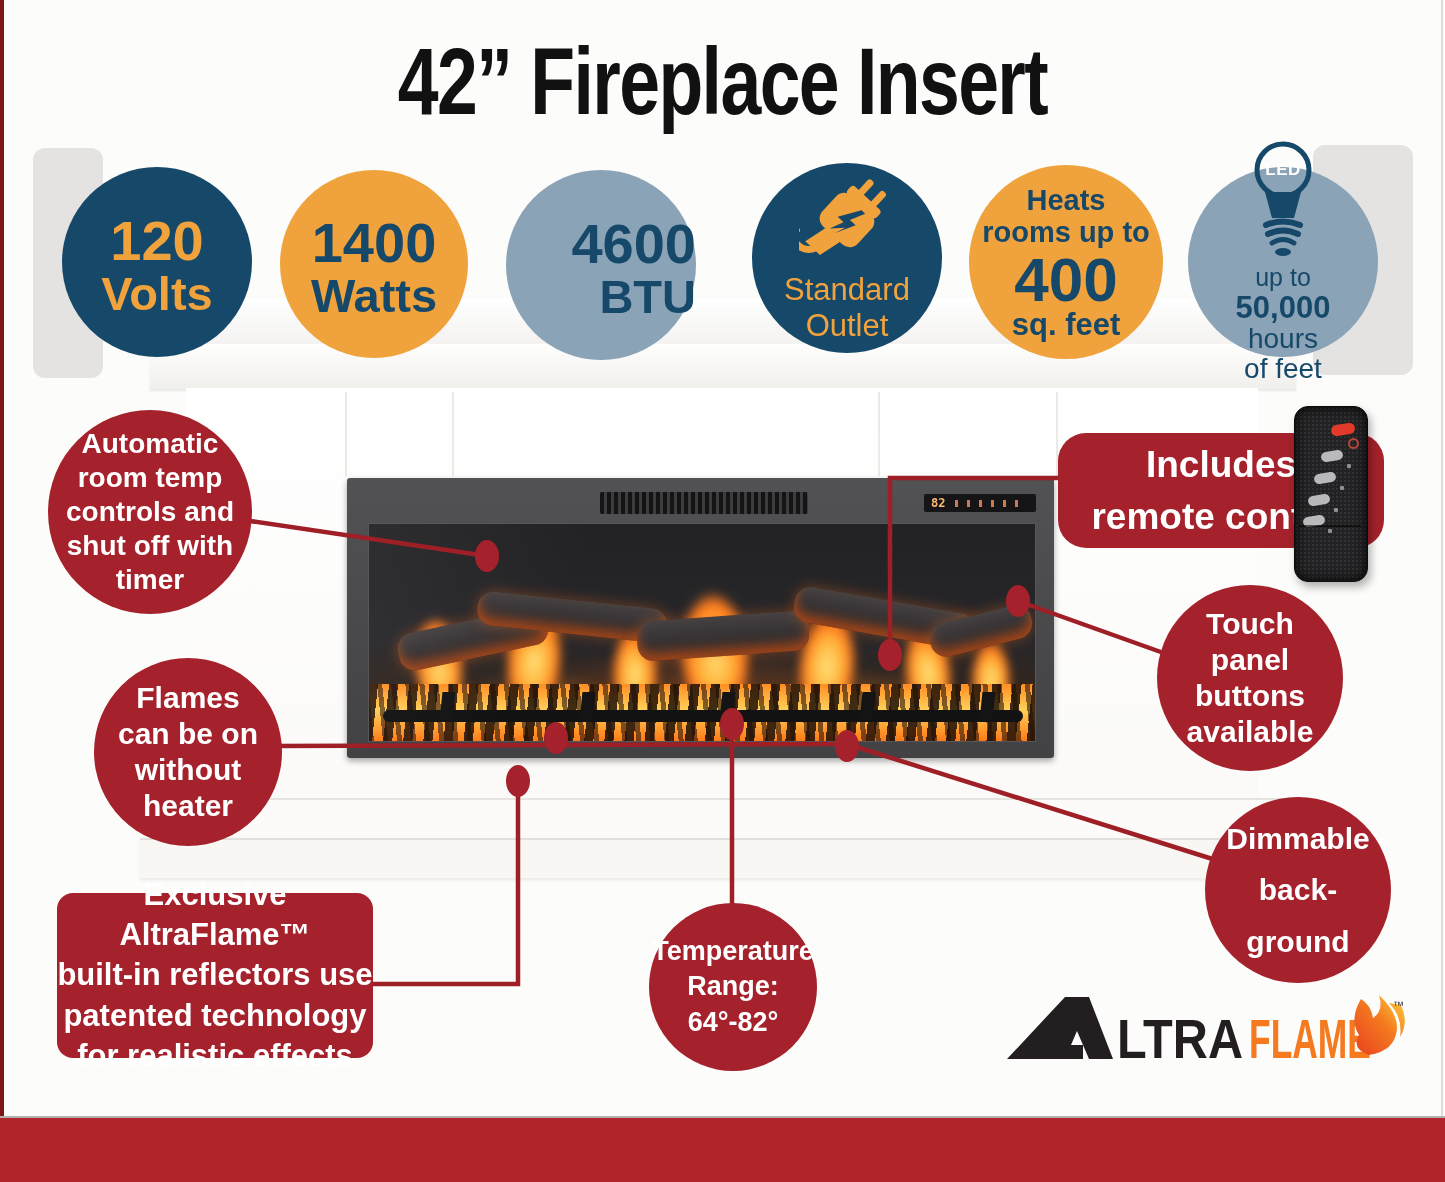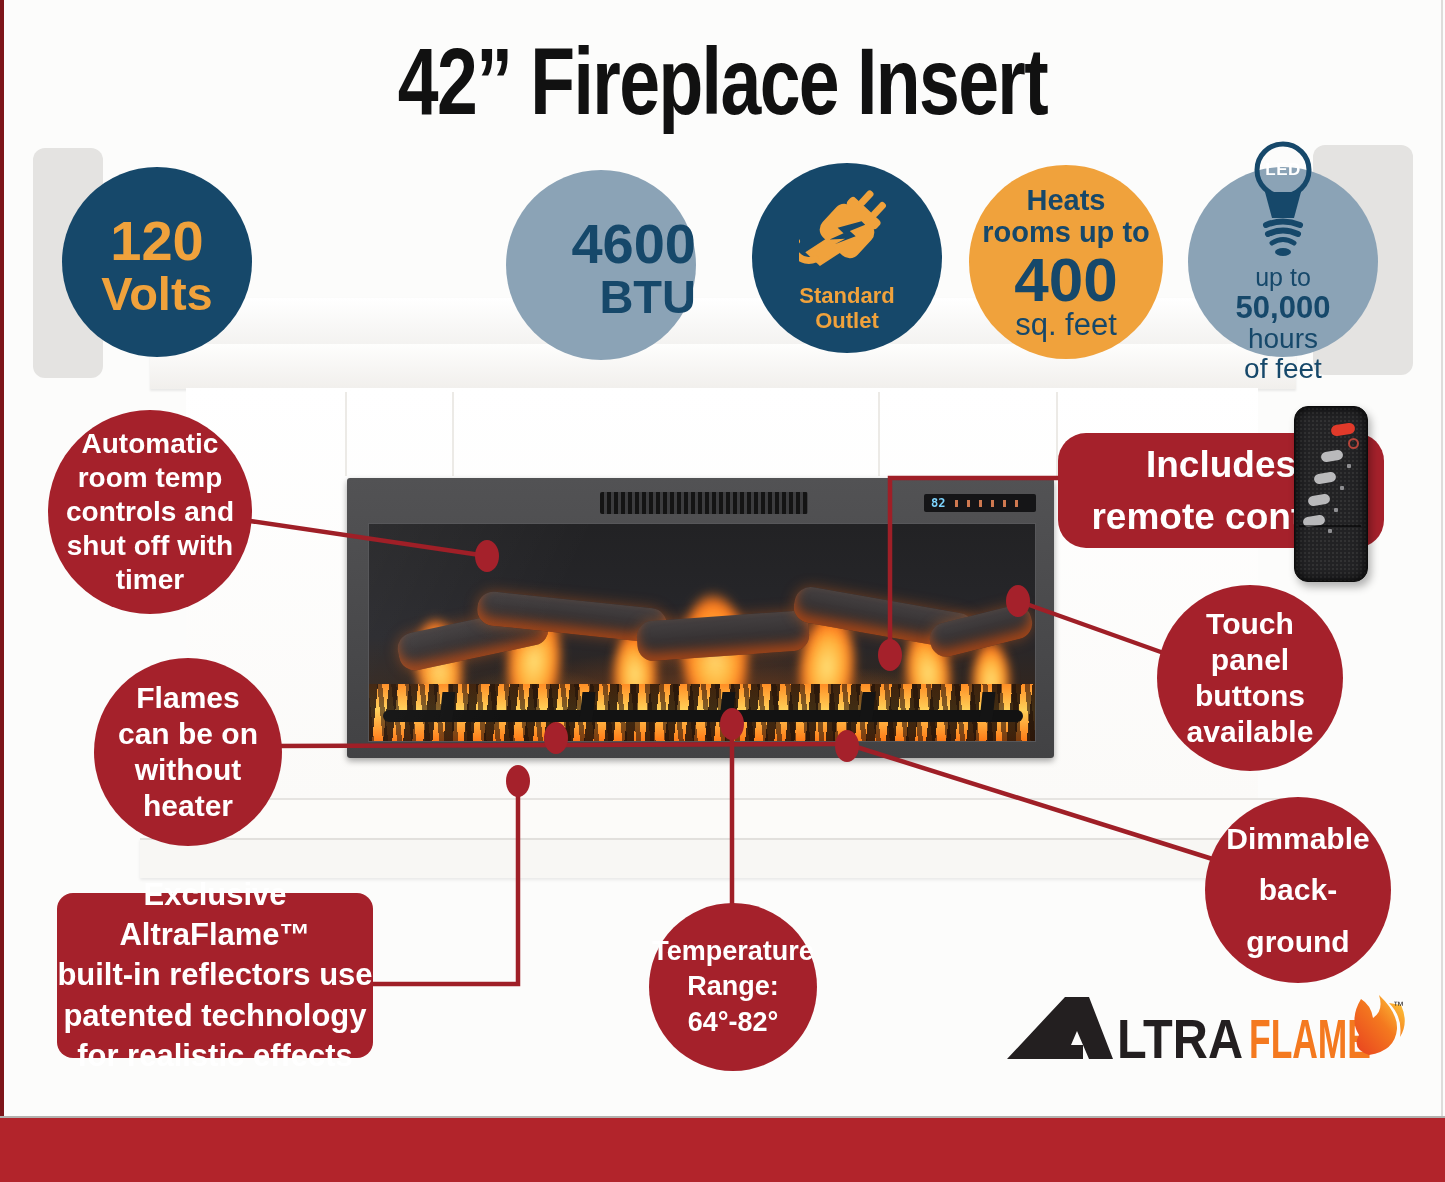--- a/index.html
+++ b/index.html
@@ -34,21 +34,21 @@
   .base2{left:140px;top:838px;width:1166px;height:38px;background:#f8f7f4;border-top:2px solid #e2e0dd;
          box-shadow:0 2px 3px rgba(0,0,0,.08);}
 
   
   .insert{left:347px;top:478px;width:707px;height:280px;background:linear-gradient(#525254,#424244);
           border-radius:3px;box-shadow:0 3px 6px rgba(0,0,0,.35);}
   .vent{left:600px;top:492px;width:208px;height:22px;border-radius:2px;
         background:repeating-linear-gradient(90deg,#141414 0 4px,#3d3d3f 4px 7px);}
   .display{left:924px;top:494px;width:112px;height:18px;background:#151517;border-radius:2px;
            display:flex;align-items:center;}
-  .display .temp{color:#7dd3fc;font-family:"DejaVu Sans Mono",monospace;font-weight:700;font-size:12px;margin-left:7px;}
+  .display .temp{color:#fdba74;font-family:"DejaVu Sans Mono",monospace;font-weight:700;font-size:12px;margin-left:7px;}
   .display .keys{margin-left:10px;width:72px;height:7px;
            background:repeating-linear-gradient(90deg,#cf7950 0 3px,transparent 3px 12px);}
   .firebox{left:368px;top:523px;width:666px;height:217px;overflow:hidden;border:1px solid #57575a;
     background:
       radial-gradient(55% 60% at 50% 100%, rgba(255,110,20,.50), transparent 72%),
       radial-gradient(22% 40% at 25% 96%, rgba(255,150,40,.45), transparent 75%),
       radial-gradient(22% 40% at 76% 96%, rgba(255,140,30,.45), transparent 75%),
       linear-gradient(#222224 0%,#27272b 52%,#33261e 78%,#201c1b 100%);}
   .flame{position:absolute;filter:blur(5px);border-radius:50% 50% 50% 50%/62% 62% 38% 38%;
          background:radial-gradient(closest-side,#ffe27a 0%,#ffb33c 38%,#ff7a1e 62%,rgba(255,90,20,0) 78%);}
@@ -75,22 +75,22 @@
   .b-watts{left:280px;top:170px;width:188px;height:188px;}
   .b-btu{left:506px;top:170px;width:190px;height:190px;align-items:flex-end;}
   .b-outlet{left:752px;top:163px;width:190px;height:190px;}
   .b-heats{left:969px;top:165px;width:194px;height:194px;}
   .b-led{left:1188px;top:167px;width:190px;height:190px;}
   .val{font-size:56px;font-weight:700;line-height:1;margin-top:8px;}
   .lab{font-size:47px;font-weight:700;line-height:1.05;}
   .c-gold{color:#f0a23c;} .c-navy{color:#16486a;}
   .heats-intro{font-size:29px;font-weight:700;color:#16486a;line-height:1.12;}
   .heats-val{font-size:62px;font-weight:700;color:#16486a;line-height:.95;margin-top:2px;}
-  .heats-unit{font-size:31px;font-weight:400;color:#16486a;line-height:1;}
-  .outlet-lab{font-size:22px;font-weight:700;color:#f0a23c;line-height:1.15;margin-top:0;}
+  .heats-unit{font-size:31px;font-weight:700;color:#16486a;line-height:1;}
+  .outlet-lab{font-size:31px;font-weight:400;color:#f0a23c;line-height:1.15;margin-top:0;}
   .b-led{flex-direction:column;gap:6px;}
   .led-text{text-align:center;color:#16486a;line-height:1.08;}
   .led-upto{font-size:25px;font-weight:400;}
   .led-50k{font-size:31px;font-weight:700;text-align:center;}
   .led-hours{font-size:28px;font-weight:400;}
   .led-label{position:absolute;left:11px;top:20px;width:52px;text-align:center;color:#fff;
              font-size:17px;font-weight:700;letter-spacing:.5px;}
 
   
   .rc{border-radius:50%;background:#a5212b;color:#fff;display:flex;align-items:center;justify-content:center;
@@ -185,20 +185,24 @@
       <ellipse cx="847" cy="746" rx="12" ry="16"></ellipse>
       <ellipse cx="890" cy="655" rx="12" ry="16"></ellipse>
       <ellipse cx="1018" cy="601" rx="12" ry="16"></ellipse>
       <ellipse cx="518" cy="781" rx="12" ry="16"></ellipse>
     </g>
   </svg>
 
   <div class="abs badge navy b-volts">
     <div class="val c-gold">120</div>
     <div class="lab c-gold">Volts</div>
+  </div>
+  <div class="abs badge gold b-watts">
+    <div class="val c-navy">1400</div>
+    <div class="lab c-navy">Watts</div>
   </div>
   <div class="abs badge slate b-btu">
     <div class="val c-navy">4600</div>
     <div class="lab c-navy">BTU</div>
   </div>
   <div class="abs badge navy b-outlet">
     <span>
       <svg width="96" height="96" viewBox="0 0 96 96">
         <g transform="rotate(43 48 48)" fill="#f0a23c">
           <rect x="36" y="2" width="7" height="18" rx="3"></rect>

